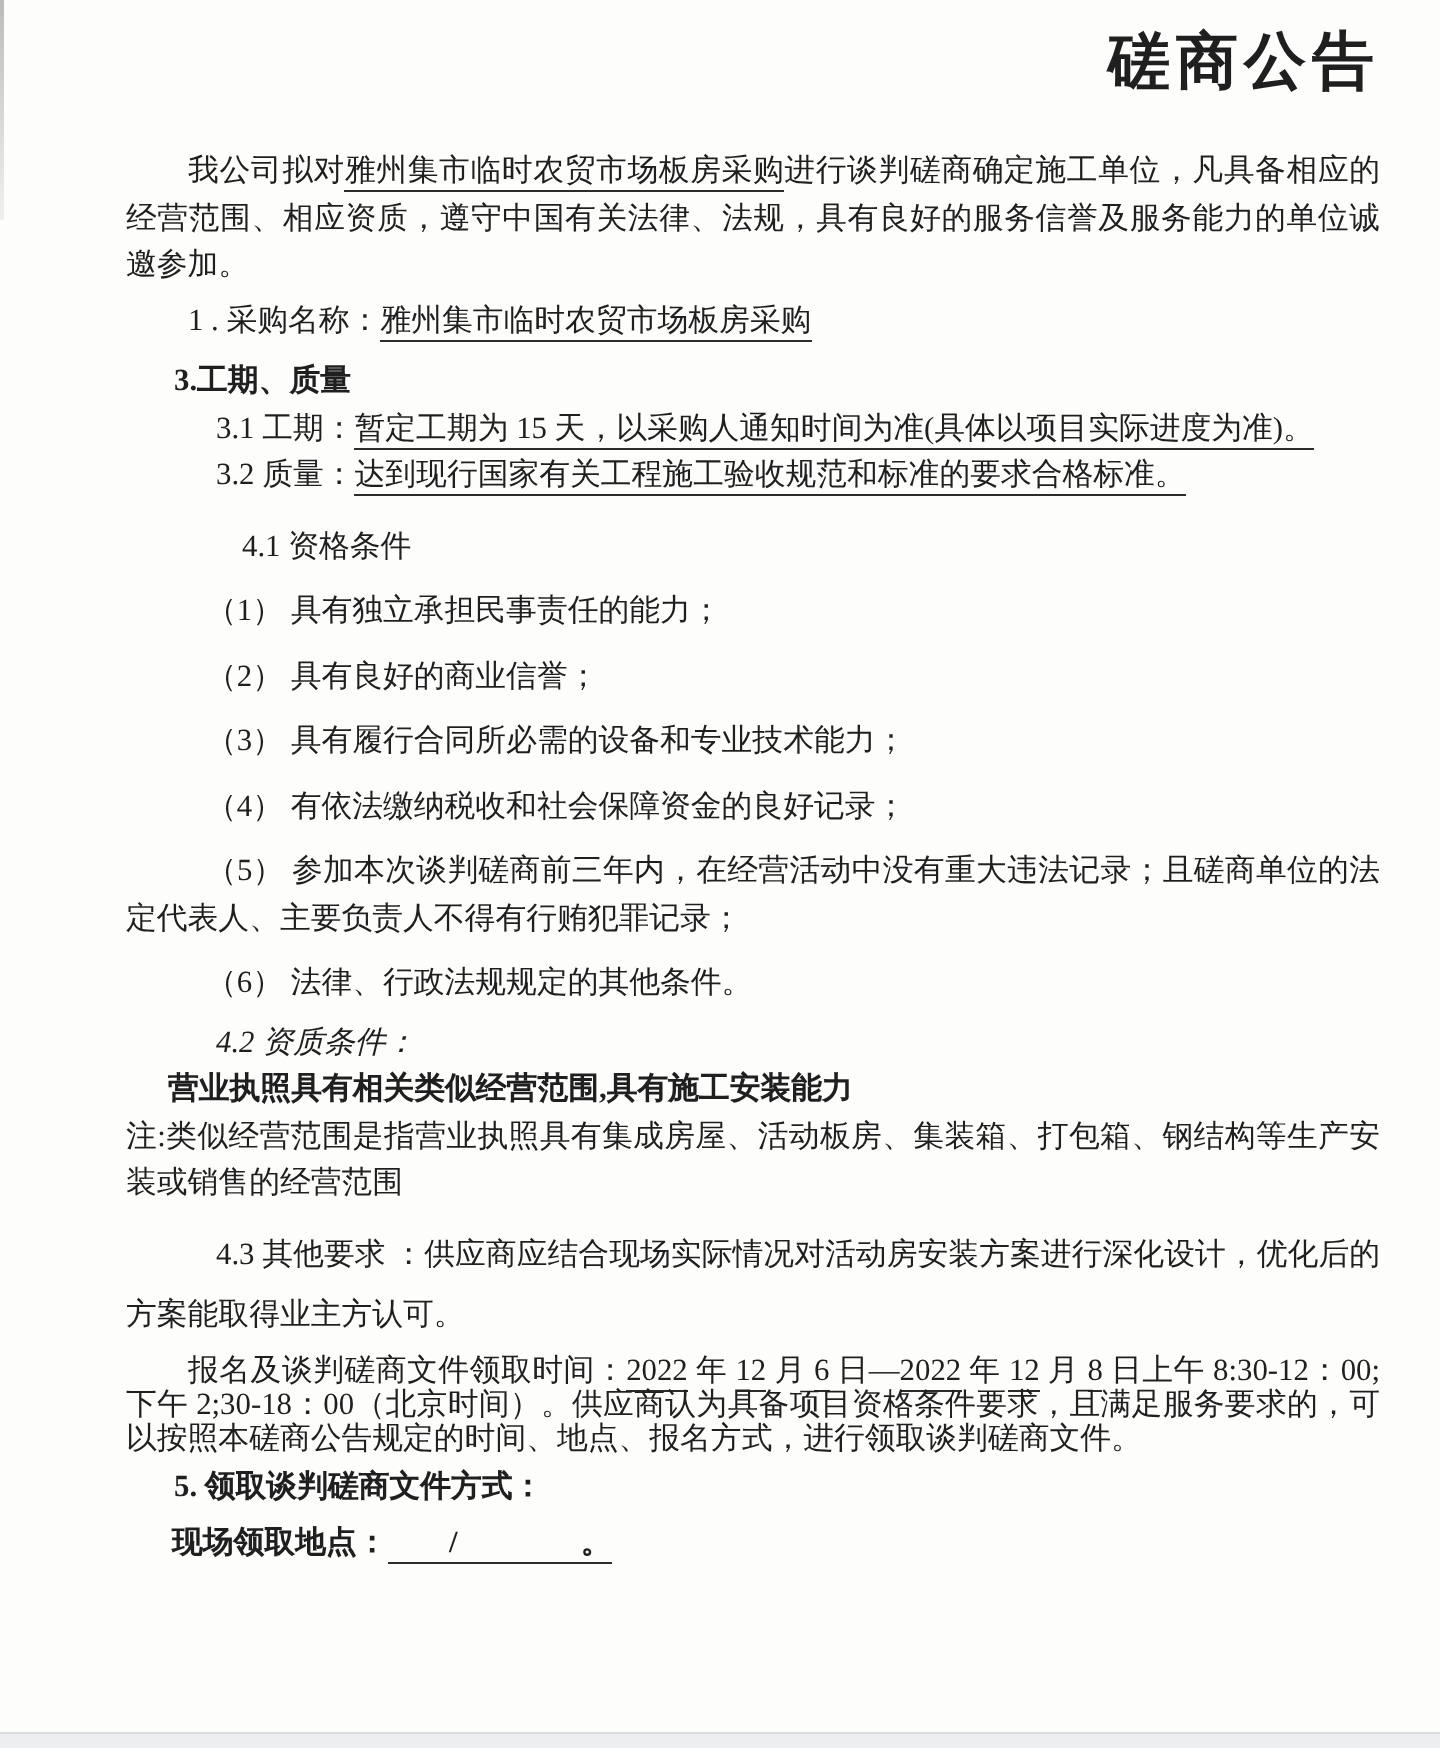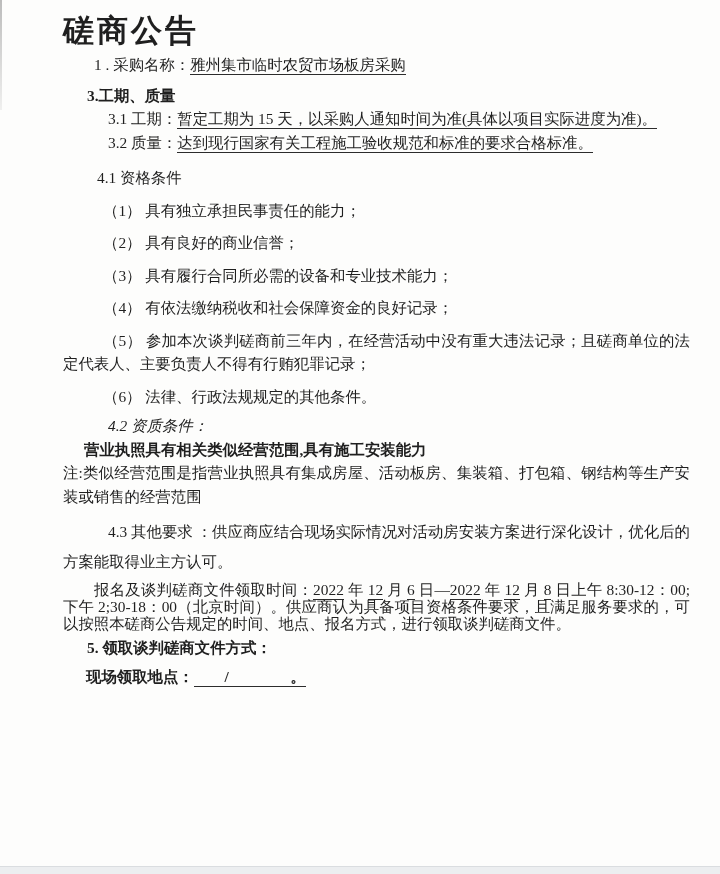--- a/index.html
+++ b/index.html
@@ -10,34 +10,34 @@
     color:#1f1f1f;
     overflow:hidden;
   }
   .page{position:relative;width:720px;height:874px;overflow:hidden;background:#fdfdfc;}
   .scan-edge{position:absolute;left:0;top:0;width:2px;height:110px;
     background:linear-gradient(#3a3a3a55,#3a3a3a11);}
   .content{position:absolute;left:63px;top:0;width:627px;}
   .title{
     margin:12px 0 0 0;
     font-size:31px;line-height:37px;
-    font-weight:700;text-align:left;letter-spacing:3px;
+    font-weight:700;text-align:right;letter-spacing:3px;
   }
   p{
     margin:0;font-size:15.4px;line-height:23.5px;
     text-align:justify;
   }
   .b{font-weight:400;}
   .u{border-bottom:1.2px solid #2c2c2c;padding-bottom:1px;}
   .intro{margin-top:25px;text-indent:31px;}
   .item12{margin-left:31px;margin-top:4px;}
   .h3{margin-left:24px;margin-top:7px;font-weight:700;}
   .sub3{margin-left:45px;margin-top:0;}
   .h4{margin-left:24px;margin-top:5px;font-weight:700;}
-  .h41{margin-left:34px;margin-top:12px;}
+  .h41{margin-left:58px;margin-top:12px;}
   .cond{margin-top:9px;text-indent:40px;}
   .cond:first-of-type{margin-top:6px;}
   .h42{margin-left:45px;margin-top:6px;font-style:italic;}
   .license{margin-left:21px;font-weight:700;}
   .note{margin-left:0;font-weight:400;}
   .p43{margin-top:9px;text-indent:45px;line-height:30px;}
   .reg{margin-top:4px;text-indent:31px;line-height:17px;}
   .h5{margin-left:24px;margin-top:4px;font-weight:700;}
   .loc{margin-left:23px;margin-top:5px;font-weight:700;}
   .footer-bar{
@@ -48,20 +48,21 @@
 </head>
 <body>
 
 <div class="page">
   <div class="scan-edge"></div>
 
   <div class="content">
 
     <h1 class="title">磋商公告</h1>
 
+    <p class="intro"><span>我公司拟对</span><span class="u">雅州集市临时农贸市场板房采购</span><span>进行谈判磋商确定施工单位，凡具备相应的经营范围、相应资质，遵守中国有关法律、法规，具有良好的服务信誉及服务能力的单位诚邀参加。</span></p>
 
     <p class="item12"><span class="b">1 . 采购名称：</span><span class="u b">雅州集市临时农贸市场板房采购</span></p>
 
 
     <p class="h3">3.工期、质量</p>
 
     <p class="sub3"><span class="b">3.1 工期：</span><span class="u">暂定工期为 15 天，以采购人通知时间为准(具体以项目实际进度为准)。</span></p>
 
     <p class="sub3"><span class="b">3.2 质量：</span><span class="u">达到现行国家有关工程施工验收规范和标准的要求合格标准。</span></p>
 

